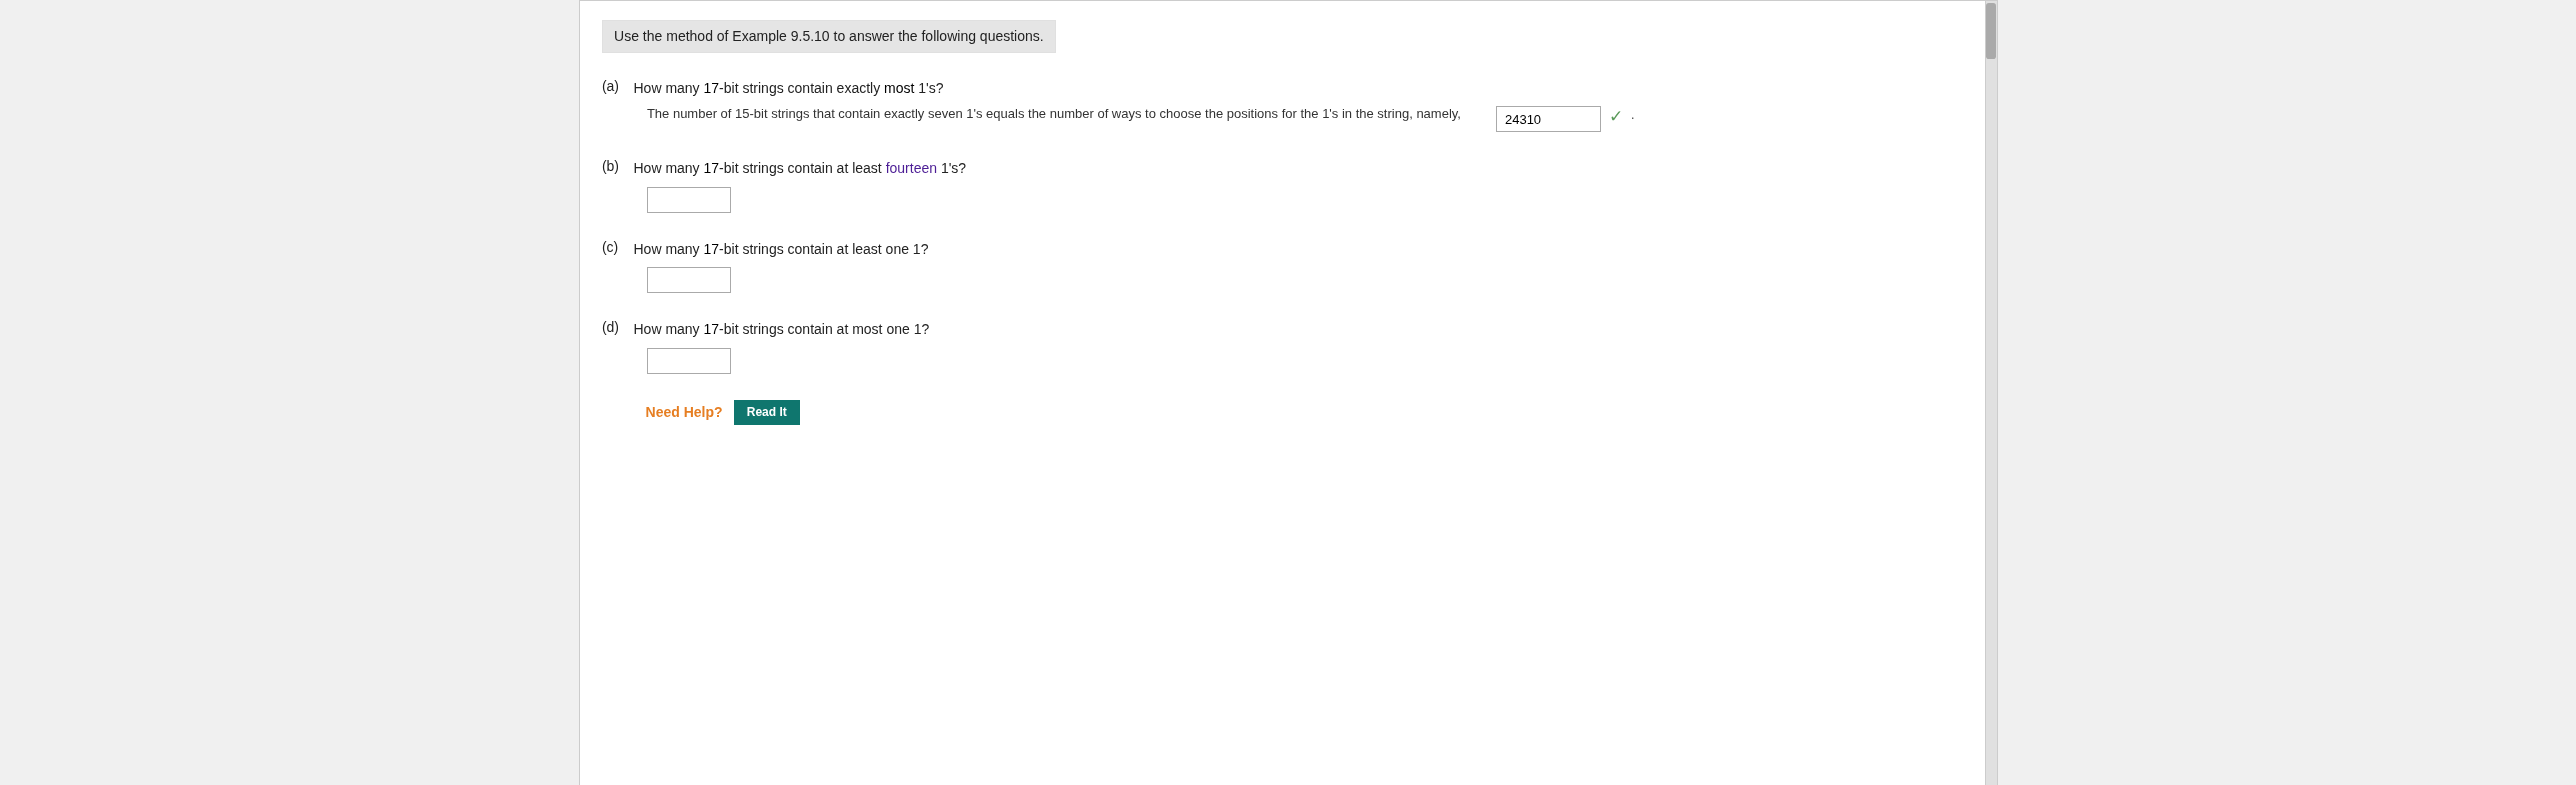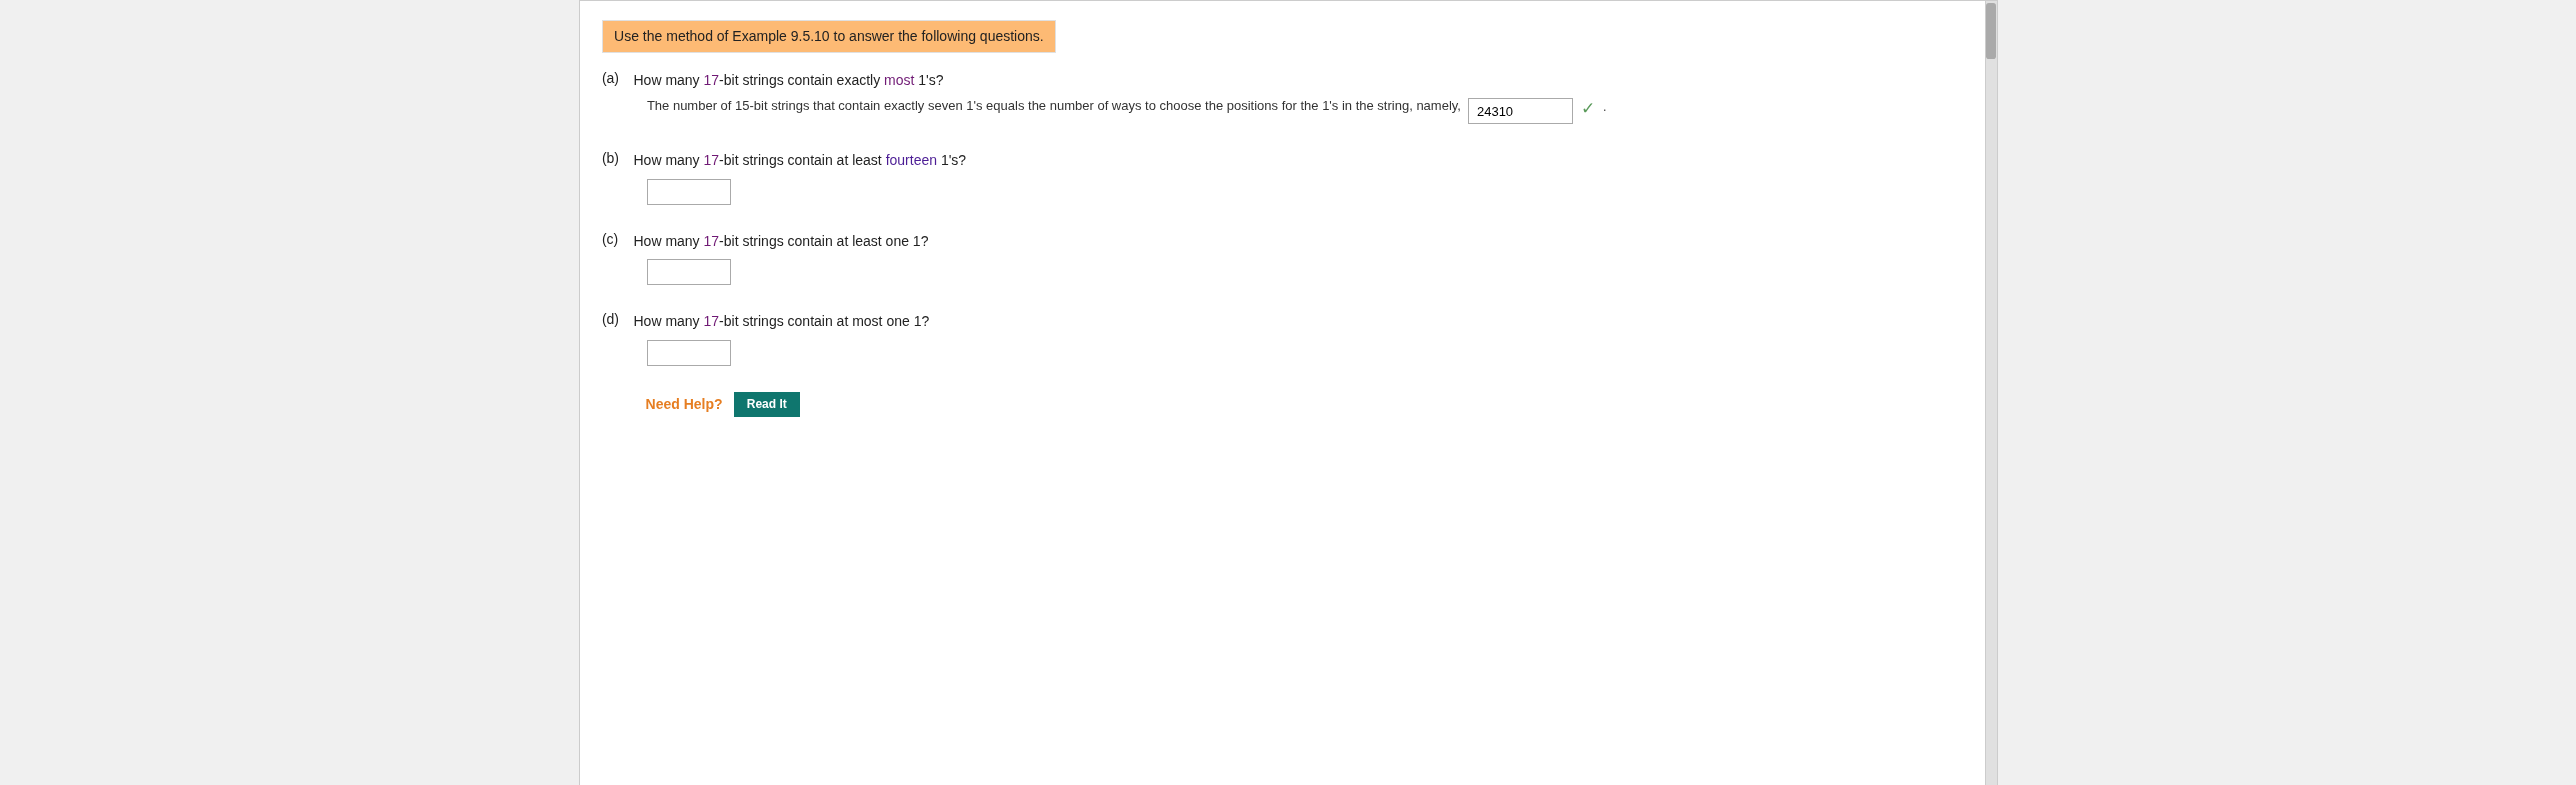--- a/index.html
+++ b/index.html
@@ -52,25 +52,25 @@
     }
     .right-btns {
       display: flex;
       gap: 7.5px;
       margin-left: auto;
     }
     .content-area {
       padding: 18.7px 22.4px 28px 22.4px;
     }
     .intro-text {
-      background: #fdba74;
+      background: #e5e5e5;
       border: 0.9px solid #e0e0e0;
       padding: 7.5px 11.2px;
       display: inline-block;
-      margin-bottom: 17px;
+      margin-bottom: 25px;
       font-size: 14px;
     }
     .question-block {
       margin-bottom: 26px;
     }
     .question-label {
       display: flex;
       align-items: flex-start;
       gap: 5.6px;
       margin-bottom: 7.5px;
@@ -78,21 +78,21 @@
     }
     .q-letter {
       min-width: 26px;
       font-size: 14px;
     }
     .q-text {
       font-size: 14px;
       line-height: 1.5;
     }
     .highlight-red {
-      color: #701a75;
+      color: #000000;
     }
     .highlight-orange {
       color: #4c1d95;
     }
     .answer-row {
       display: flex;
       align-items: flex-start;
       gap: 7.5px;
       margin-left: 45px;
       margin-top: 3.7px;
@@ -103,20 +103,21 @@
     }
     .answer-input {
       border: 0.9px solid #aaa;
       padding: 2.8px 7.5px;
       font-size: 13px;
       width: 84px;
       height: 26px;
     }
     .answer-input-long {
       width: 105px;
+      margin-left: 28px;
     }
     .check-icon {
       color: #5a9a5a;
       font-size: 17px;
     }
     .dot-period {
       font-size: 14px;
       color: #555;
     }
     .small-input-block {

